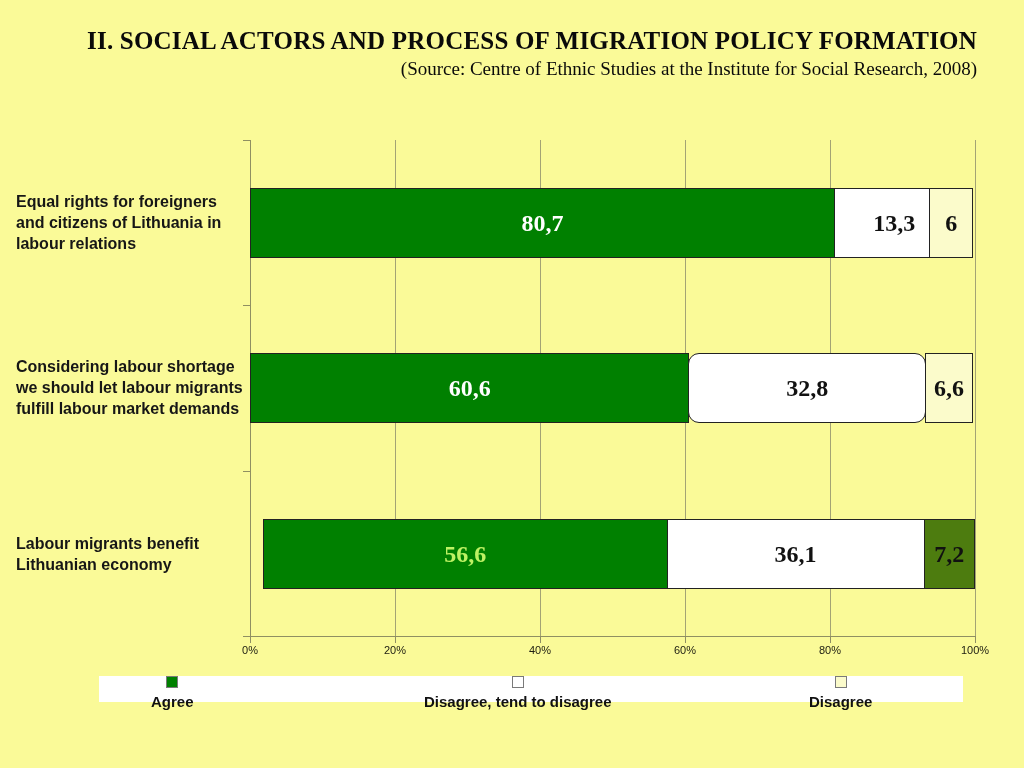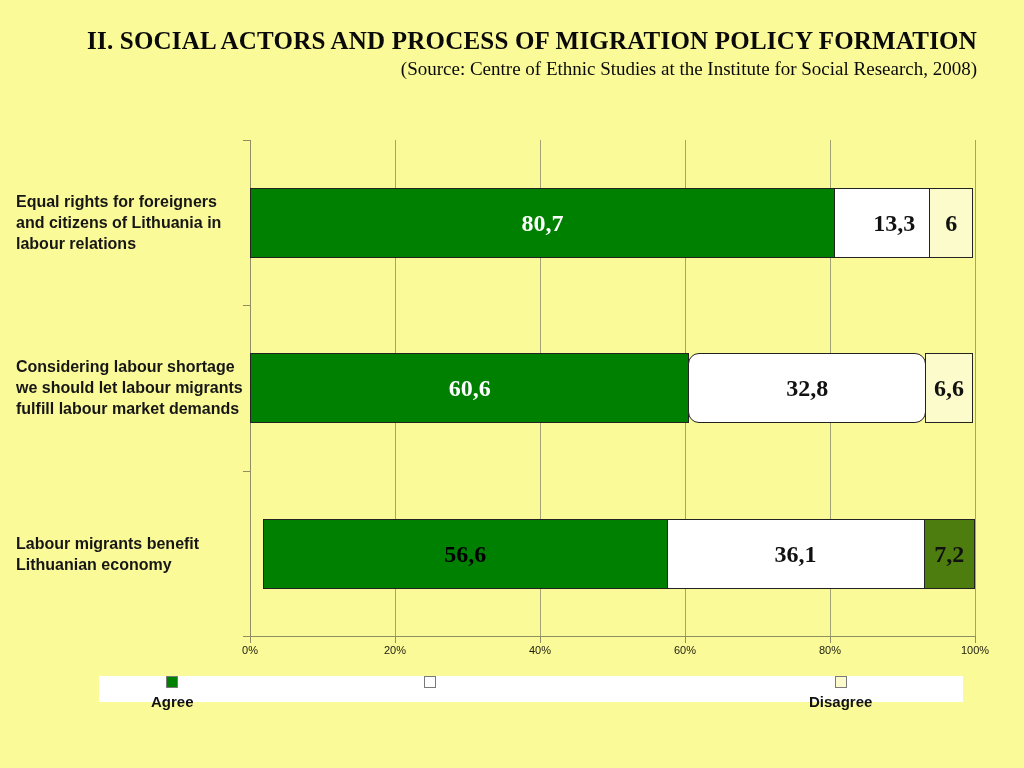--- a/index.html
+++ b/index.html
@@ -143,21 +143,21 @@
           <div class="seg" style="width: 32.8%; background: rgb(255, 255, 255); color: rgb(17, 17, 17); border-radius: 11px;">
             <span>32,8</span>
           </div>
           <div class="seg" style="width: 6.6%; background: rgb(251, 251, 203); color: rgb(17, 17, 17);">
             <span>6,6</span>
           </div>
         </div>
       </div>
       <div class="band" style="top: 331px;">
         <div class="bar">
-          <div class="seg" style="width: 56.6%; background: rgb(0, 128, 0); color: #000000; margin-left: 13px;">
+          <div class="seg" style="width: 56.6%; background: rgb(0, 128, 0); color: #bef264; margin-left: 13px;">
             <span>56,6</span>
           </div>
           <div class="seg" style="width: 36.1%; background: rgb(255, 255, 255); color: rgb(17, 17, 17);">
             <span>36,1</span>
           </div>
           <div class="seg" style="width: 7.2%; background: #4d7c0f; color: rgb(17, 17, 17);">
             <span>7,2</span>
           </div>
         </div>
       </div>
@@ -172,20 +172,21 @@
       <div class="x-label" style="left: 100%;">100%</div>
     </div>
 
   <div class="legend" id="legend">
       <div class="legend-item" style="left: 52px;">
         <span class="legend-swatch" style="background: rgb(0, 128, 0);"></span>
         <span class="legend-label">Agree</span>
       </div>
       <div class="legend-item" style="left: 325px;">
         <span class="legend-swatch" style="background: rgb(255, 255, 255);"></span>
+        <span class="legend-label">Disagree, tend to disagree</span>
       </div>
       <div class="legend-item" style="left: 710px;">
         <span class="legend-swatch" style="background: rgb(251, 251, 203);"></span>
         <span class="legend-label">Disagree</span>
       </div>
     </div>
 
 </div>
 
 </body></html>

